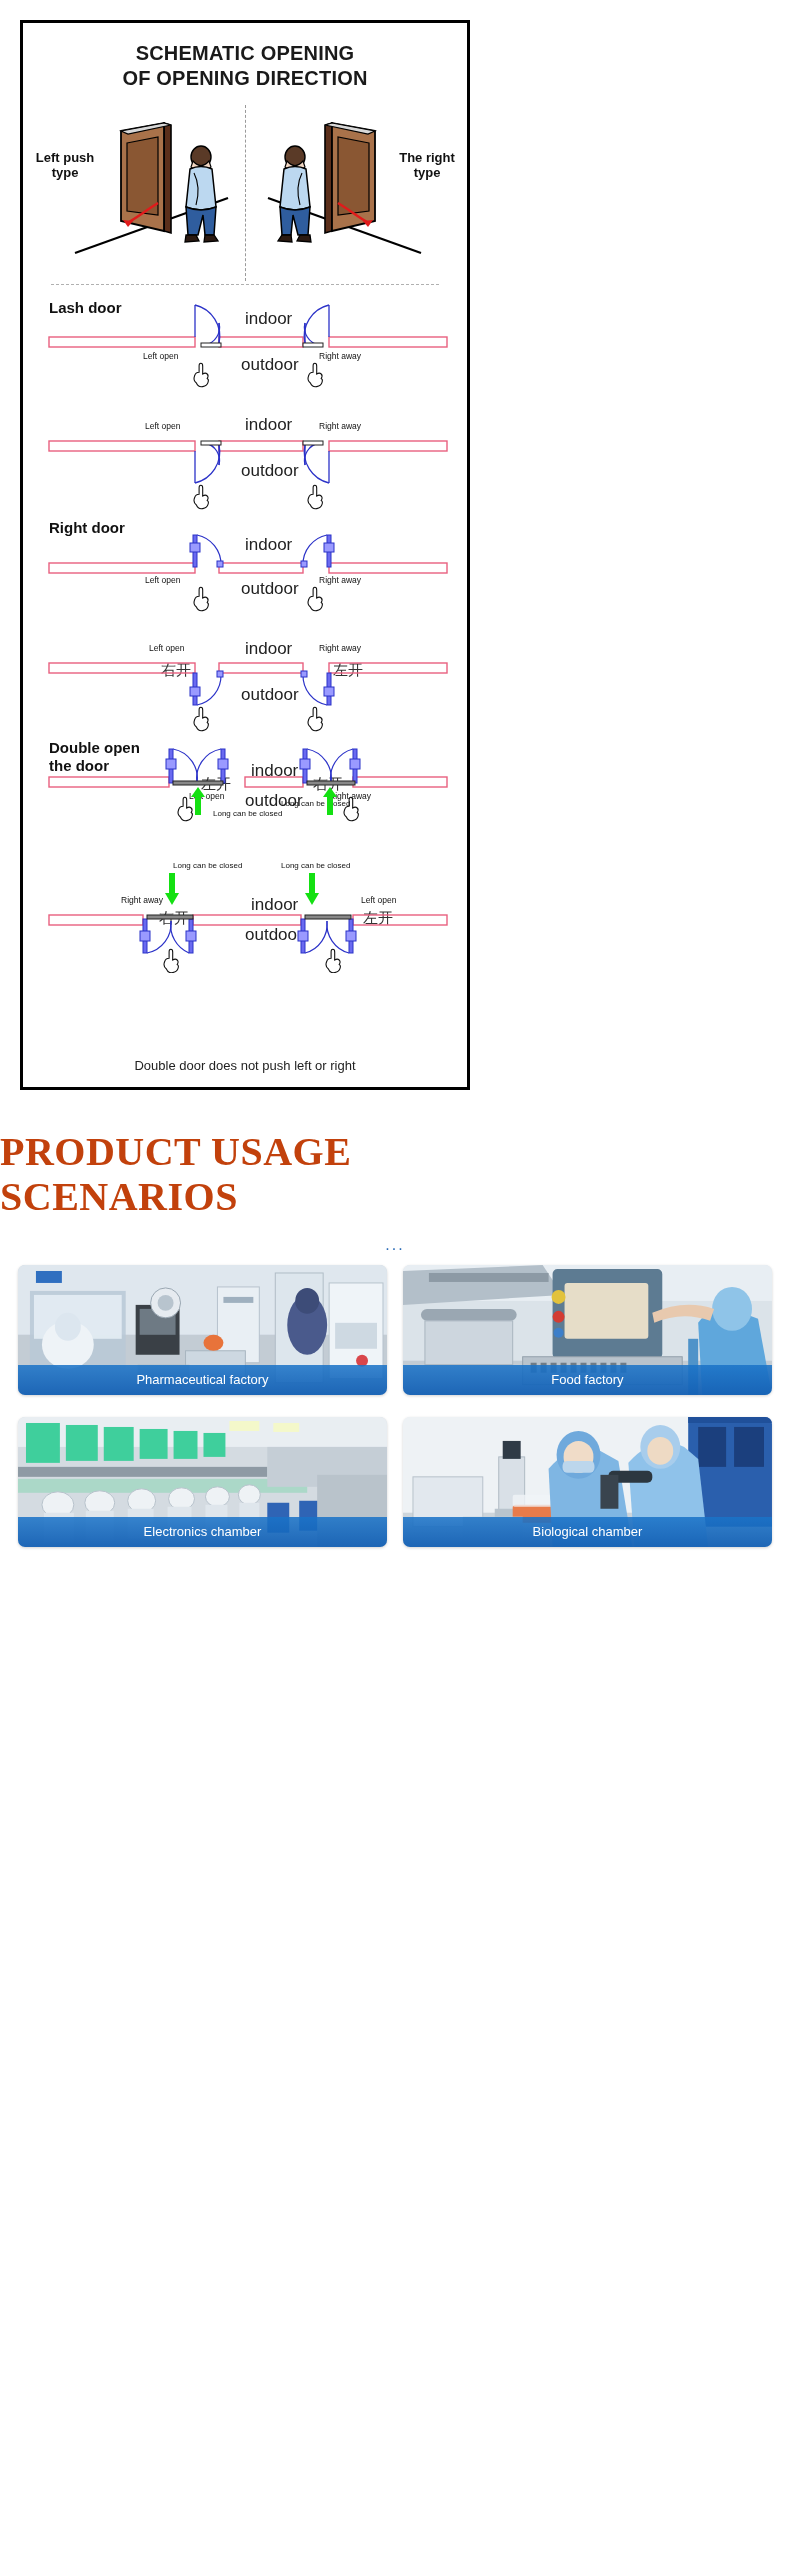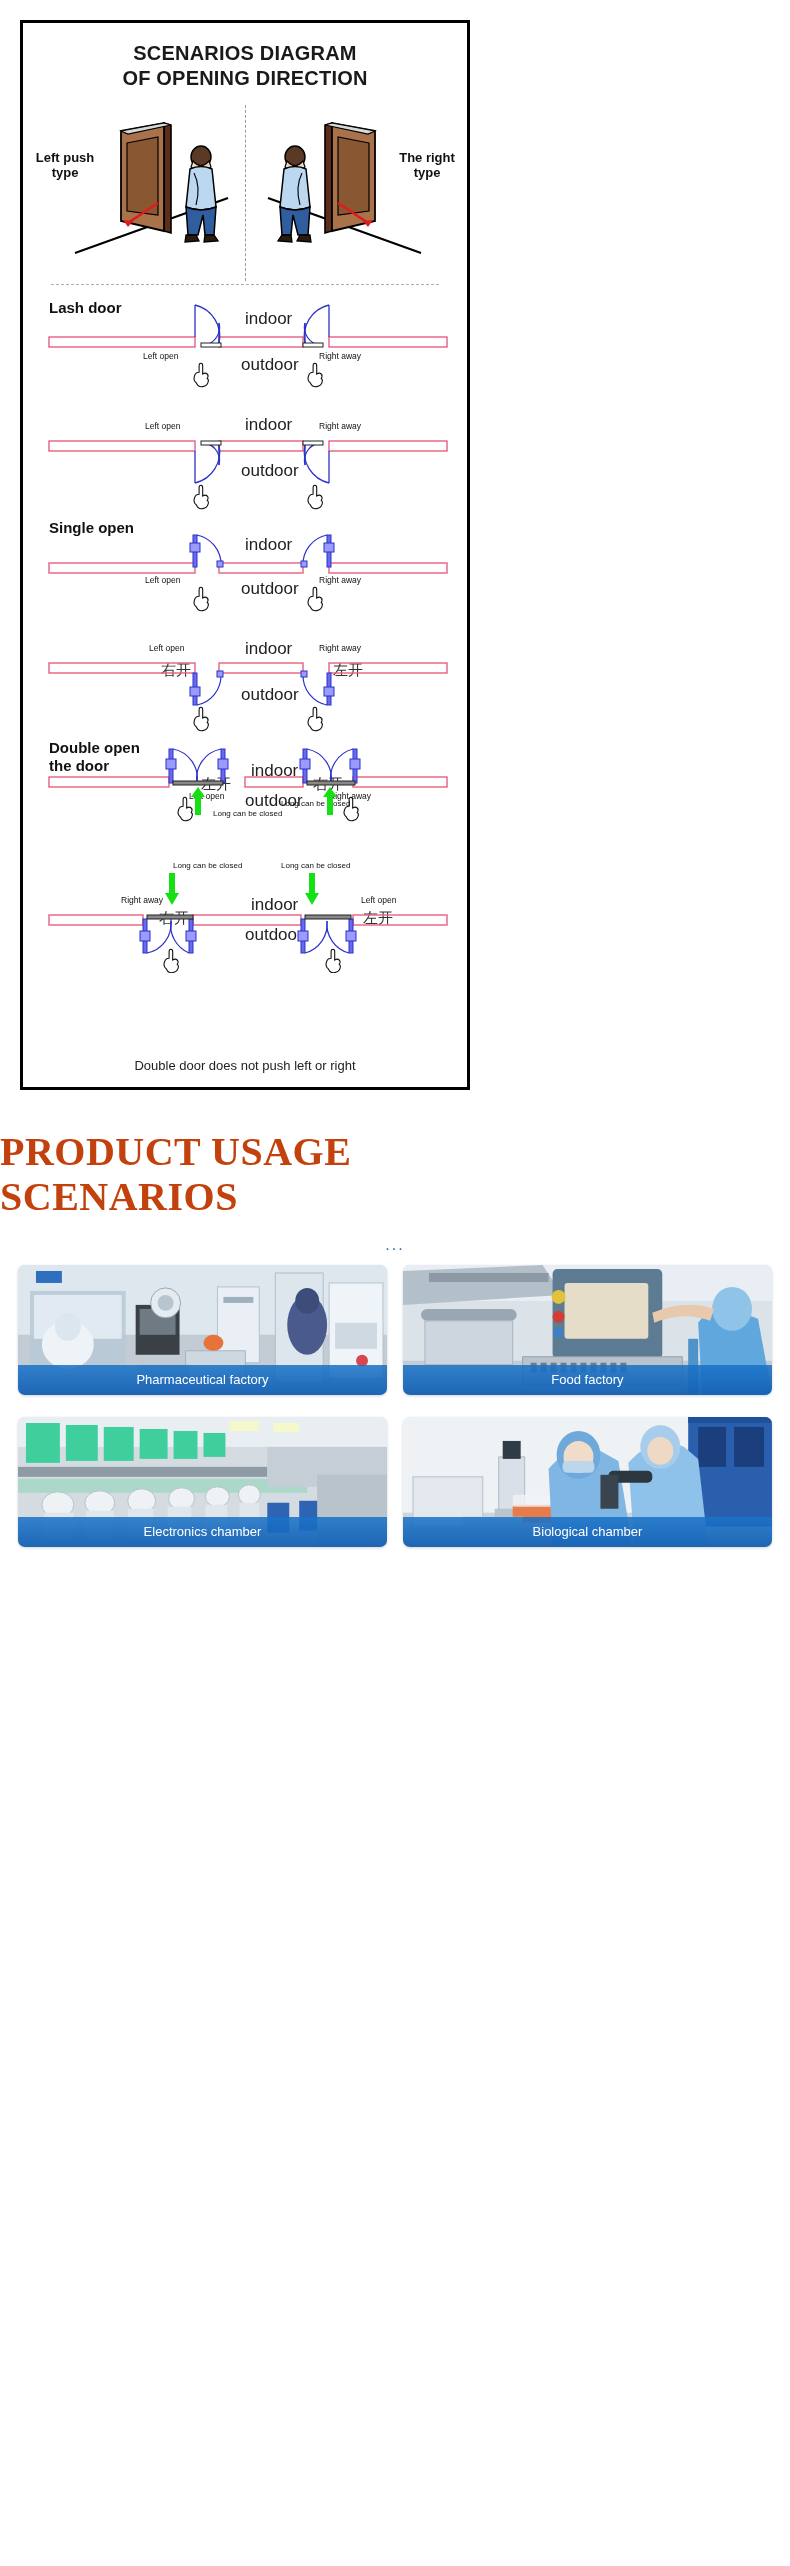--- a/index.html
+++ b/index.html
@@ -148,21 +148,21 @@
     font-size: 13px;
     background: linear-gradient(180deg, rgba(26,115,200,.86), rgba(20,96,180,.95));
   }
 </style>
 </head>
 <body>
 
 <div class="diagram-panel">
 
   <div class="diagram-title">
-    <div>SCENARIOS DIAGRAM</div>
+    <div>SCHEMATIC OPENING</div>
     <div>OF OPENING DIRECTION</div>
   </div>
 
   <div class="persp">
     <div class="divider"></div>
     <div class="bottom-dash"></div>
 
     <div class="side-label left">Left push<br>type</div>
     <div class="side-label right">The right<br>type</div>
 
@@ -272,21 +272,21 @@
       <g transform="translate(168,84) scale(0.9)" fill="none" stroke="#111" stroke-width="1.2">
         <path d="M6,20 q-4,-3 -2,-8 q1,-4 5,-4 l0,-7 q0,-3 2,-3 q2,0 2,3 l0,9 q3,-2 5,0 q2,2 0,5 q2,1 1,4 q-1,4 -6,5 q-5,1 -7,-4 z"></path>
       </g>
       <g transform="translate(282,84) scale(0.9)" fill="none" stroke="#111" stroke-width="1.2">
         <path d="M6,20 q-4,-3 -2,-8 q1,-4 5,-4 l0,-7 q0,-3 2,-3 q2,0 2,3 l0,9 q3,-2 5,0 q2,2 0,5 q2,1 1,4 q-1,4 -6,5 q-5,1 -7,-4 z"></path>
       </g>
     </svg>
   </div>
 
   <div class="plan-row">
-    <div class="sec-label">Single open</div>
+    <div class="sec-label">Right door</div>
     <div class="txt-indoor" style="left:222px;top:22px;">indoor</div>
     <div class="txt-outdoor" style="left:218px;top:66px;">outdoor</div>
     <div class="tag" style="left:122px;top:62px;">Left open</div>
     <div class="tag" style="left:296px;top:62px;">Right away</div>
 
     <svg width="450" height="110" viewBox="0 0 450 110" style="position:absolute;left:0;top:0;">
       <rect x="26" y="50" width="146" height="10" fill="none" stroke="#e8607f" stroke-width="1.4"></rect>
       <rect x="196" y="50" width="84" height="10" fill="none" stroke="#e8607f" stroke-width="1.4"></rect>
       <rect x="306" y="50" width="118" height="10" fill="none" stroke="#e8607f" stroke-width="1.4"></rect>
 

